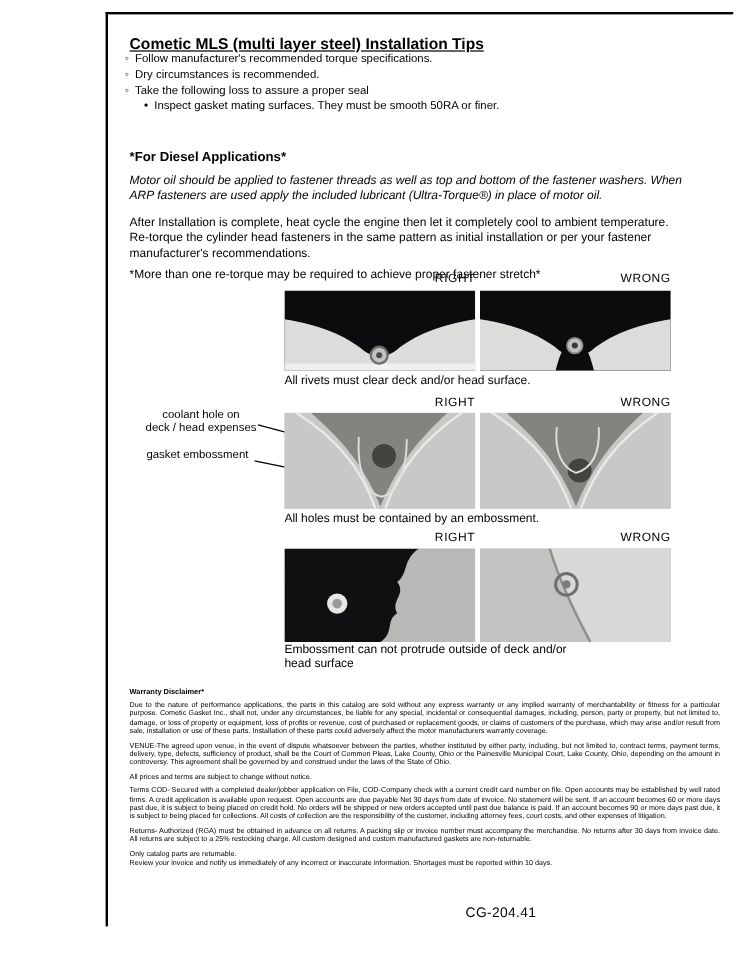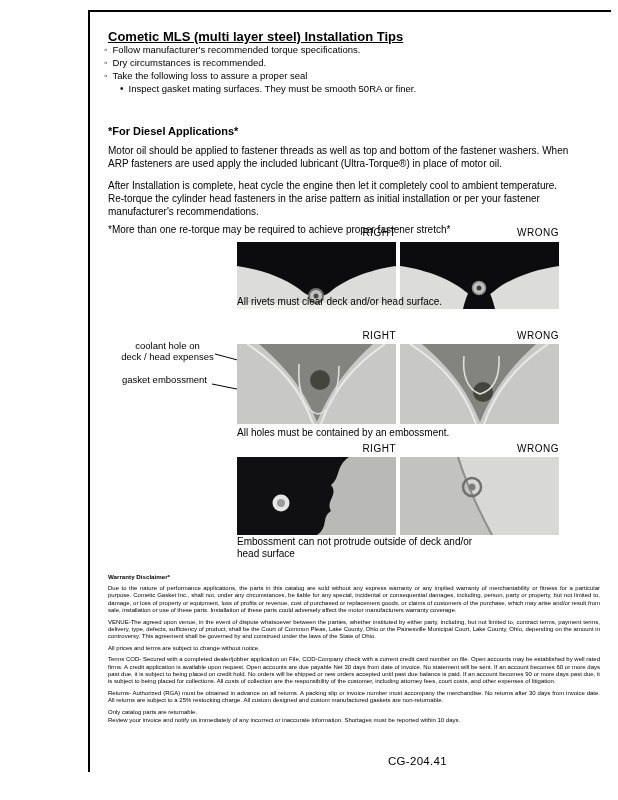--- a/index.html
+++ b/index.html
@@ -15,21 +15,21 @@
   .title { left:108px; top:20px; font-size:13px; font-weight:bold; text-decoration:underline; white-space:nowrap; }
 
   .tips { left:103px; top:42px; width:500px; list-style:none; margin:1px; padding:0; font-size:9.5px; }
   .tips li { line-height:13px; white-space:nowrap; }
   .tips li.l1::before { content:"◦"; margin-right:5px; font-size:10px; }
   .tips li.l2 { margin-left:16px; }
   .tips li.l2::before { content:"•"; margin-right:5px; font-size:10px; }
 
   .diesel-heading { left:108px; top:116px; font-size:11px; font-weight:bold; white-space:nowrap; }
   .body-p { left:108px; width:462px; font-size:10px; line-height:13px; }
-  .p1 { top:134px; }
+  .p1 { top:134px;font-style:italic; }
   .p2 { top:169px; }
   .p3 { top:213px; white-space:nowrap; }
 
   .hdr { font-size:10px; letter-spacing:0.5px; text-align:right; white-space:nowrap; }
   .col-l { left:237px; width:159px; }
   .col-r { left:400px; width:159px; }
   .img-box { overflow:hidden; background:#cacaca; }
   .img-box svg { display:block; width:100%; height:100%; }
   .caption { left:237px; font-size:10px; line-height:12px; }
 
@@ -54,21 +54,21 @@
 
 <ul class="abs tips">
   <li class="l1">Follow manufacturer's recommended torque specifications.</li>
   <li class="l1">Dry circumstances is recommended.</li>
   <li class="l1">Take the following loss to assure a proper seal</li>
   <li class="l2">Inspect gasket mating surfaces.  They must be smooth 50RA or finer.</li>
 </ul>
 
 <h2 class="abs diesel-heading">*For Diesel Applications*</h2>
 <p class="abs body-p p1">Motor oil should be applied to fastener threads as well as top and bottom of the fastener washers. When ARP fasteners are used apply the included lubricant (Ultra-Torque®) in place of motor oil.</p>
-<p class="abs body-p p2">After Installation is complete, heat cycle the engine then let it completely cool to ambient temperature. Re-torque the cylinder head fasteners in the arise pattern as initial installation or per your fastener manufacturer's recommendations.</p>
+<p class="abs body-p p2">After Installation is complete, heat cycle the engine then let it completely cool to ambient temperature. Re-torque the cylinder head fasteners in the same pattern as initial installation or per your fastener manufacturer's recommendations.</p>
 <p class="abs body-p p3">*More than one re-torque may be required to achieve proper fastener stretch*</p>
 
 <div class="abs hdr col-l" style="top:227px;">RIGHT</div>
 <div class="abs hdr col-r" style="top:227px;">WRONG</div>
 
 <div class="abs img-box col-l" style="top:242px; height:67px;">
   <svg viewBox="0 0 159 67" preserveAspectRatio="none">
     <rect width="159" height="67" fill="#0c0c0f"></rect>
     <path d="M0,24 C28,28 52,38 66,50 C73,56 86,56 93,50 C107,38 131,28 159,24 L159,67 L0,67 Z" fill="#dcdcda"></path>
     <rect y="61" width="159" height="6" fill="#efefee"></rect>
@@ -79,21 +79,21 @@
 <div class="abs img-box col-r" style="top:242px; height:67px;">
   <svg viewBox="0 0 159 67" preserveAspectRatio="none">
     <rect width="159" height="67" fill="#0c0c0f"></rect>
     <path d="M0,24 C28,28 52,38 66,50 C73,56 86,56 93,50 C107,38 131,28 159,24 L159,67 L0,67 Z" fill="#dcdcda"></path>
     <path d="M63,67 C67,50 72,42 79,40 C86,42 91,50 95,67 Z" fill="#0c0c0f"></path>
     <circle cx="79" cy="46" r="9" fill="#0c0c0f"></circle>
     <circle cx="79" cy="46" r="6.5" fill="#c2c2c0" stroke="#8a8a88" stroke-width="1.5"></circle>
     <circle cx="79" cy="46" r="2.5" fill="#3a3a38"></circle>
   </svg>
 </div>
-<div class="abs caption" style="top:296px;text-align:center;">All rivets must clear deck and/or head surface.</div>
+<div class="abs caption" style="top:312px;text-align:center;">All rivets must clear deck and/or head surface.</div>
 
 <div class="abs hdr col-l" style="top:330px;">RIGHT</div>
 <div class="abs hdr col-r" style="top:330px;">WRONG</div>
 
 <div class="abs ann ann1">
   <span style="display:block;">coolant hole on</span>
   <span style="display:block;">deck / head expenses</span>
 </div>
 <div class="abs ann ann2">gasket embossment</div>
 

